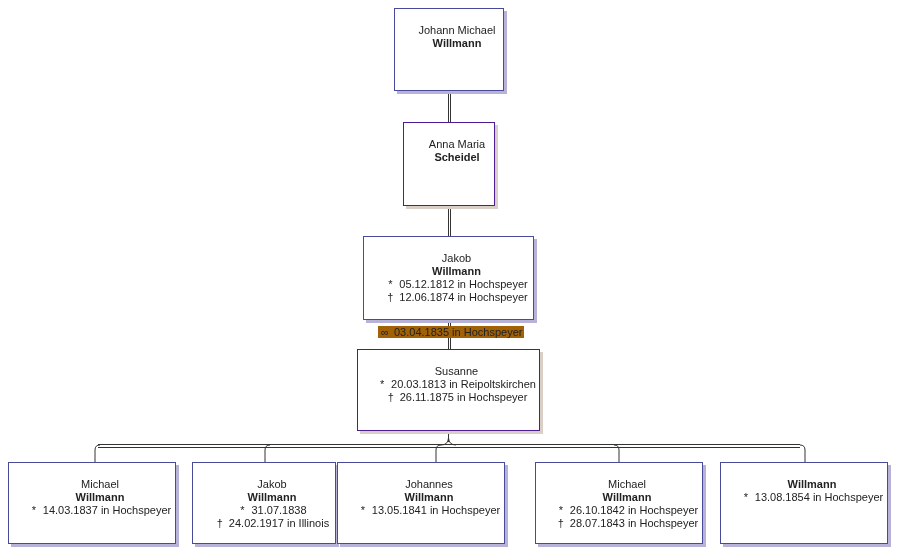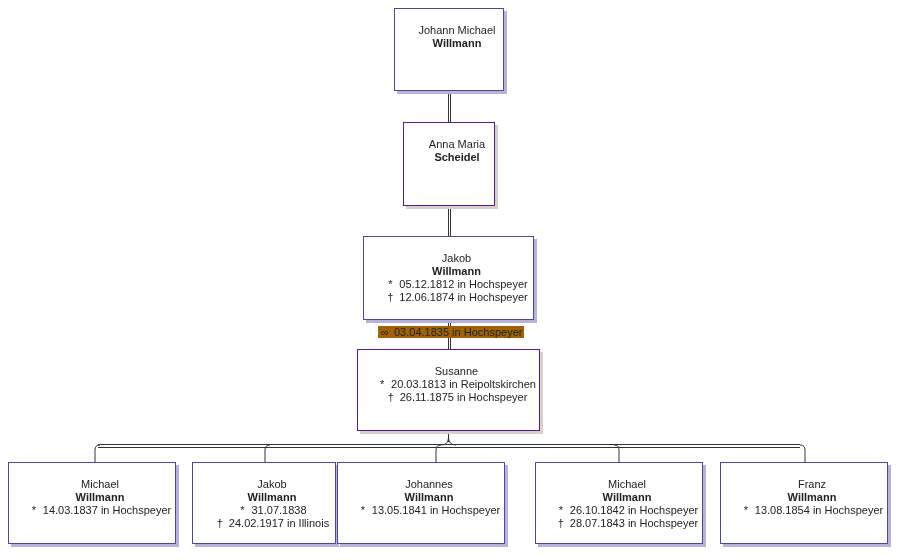--- a/index.html
+++ b/index.html
@@ -92,16 +92,15 @@
 </div>
 
 <div class="box male" style="left:535px; top:462px; width:168px; height:82px;">
   <span class="given">Michael</span>
   <span class="surname">Willmann</span>
   <span class="ev"><span class="sym">*</span><span>26.10.1842 in Hochspeyer</span></span>
   <span class="ev"><span class="sym">†</span><span>28.07.1843 in Hochspeyer</span></span>
 </div>
 
 <div class="box male" style="left:720px; top:462px; width:168px; height:82px;">
-  <span class="given">Franz</span>
   <span class="surname">Willmann</span>
   <span class="ev"><span class="sym">*</span><span>13.08.1854 in Hochspeyer</span></span>
 </div>
 
 </body></html>

